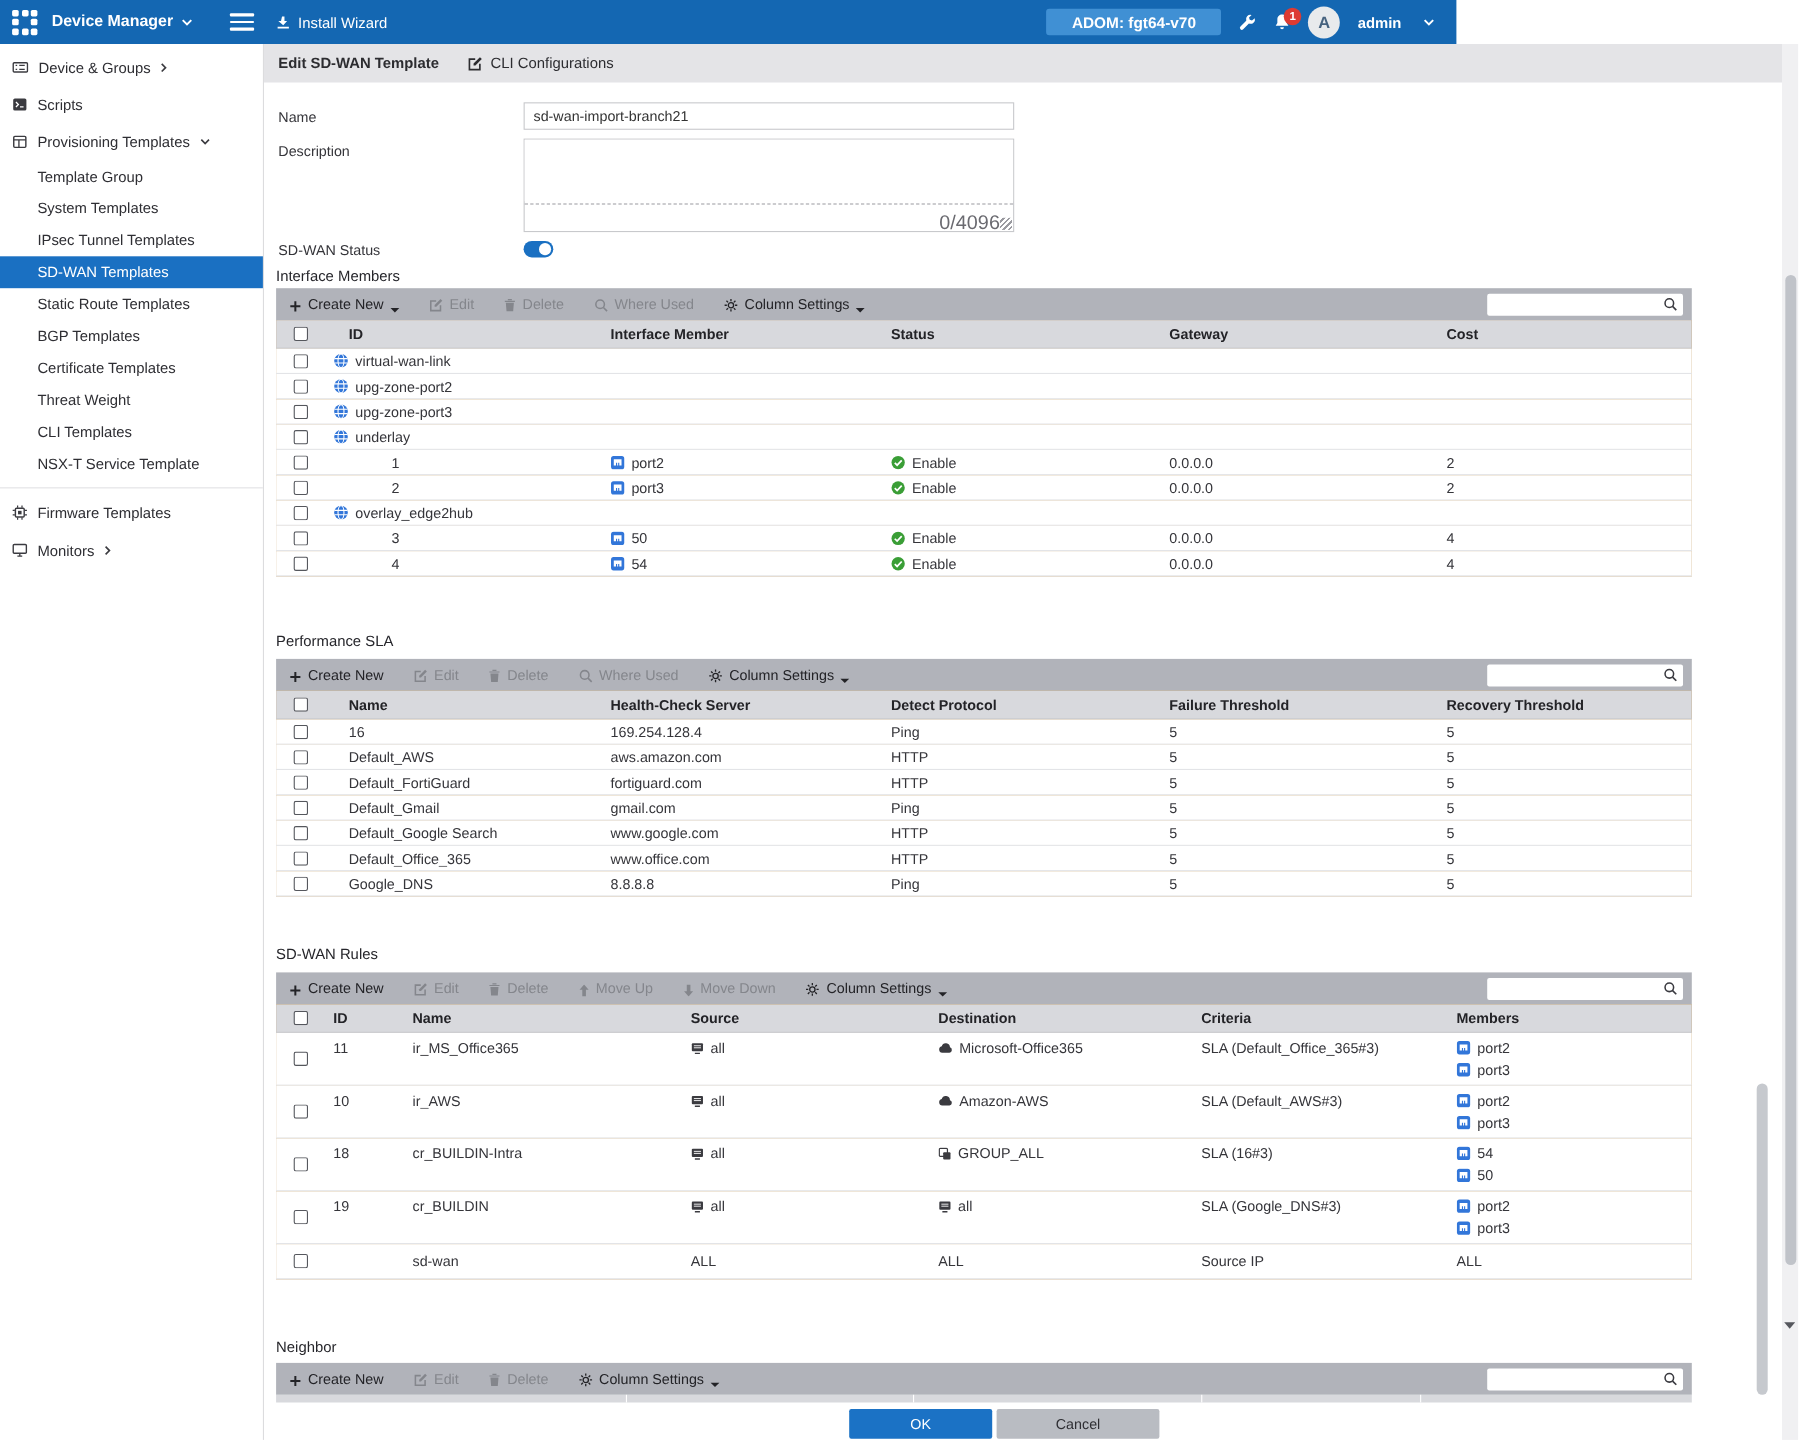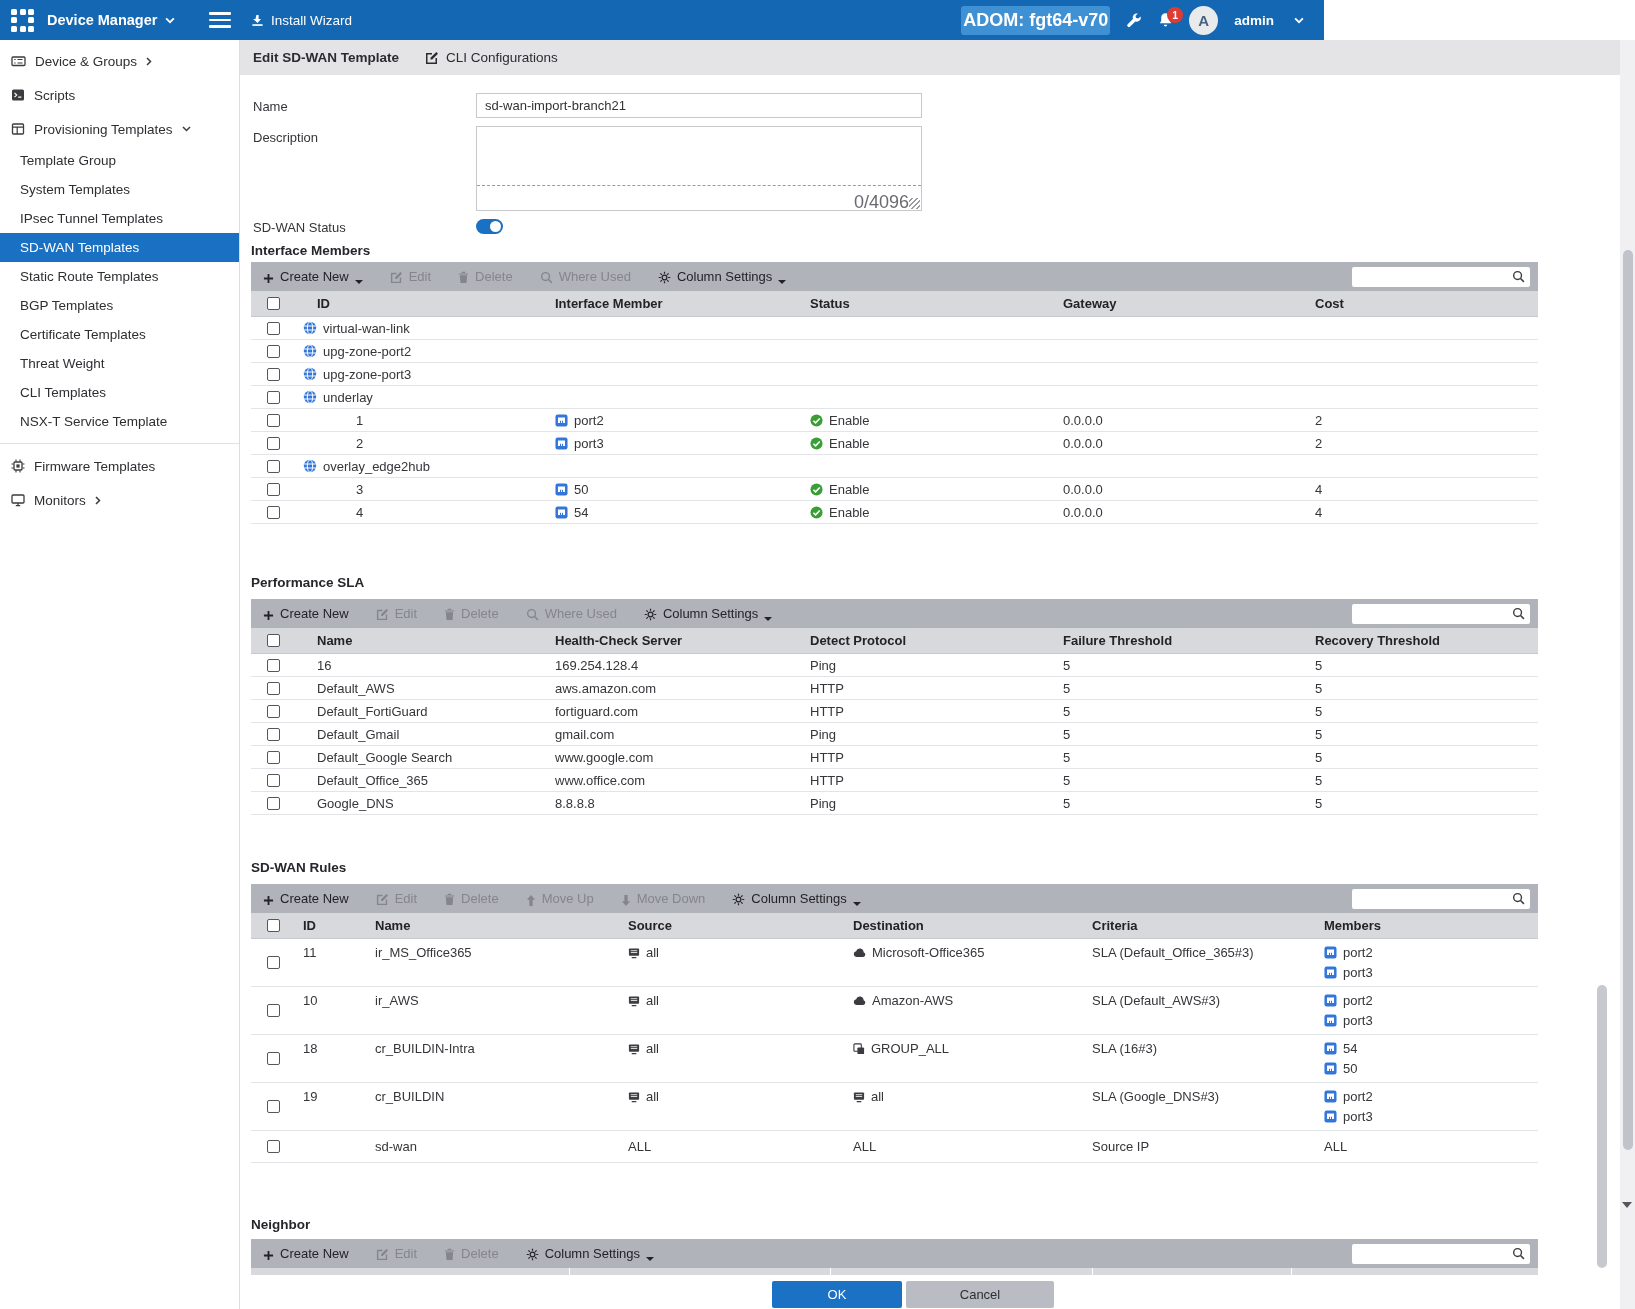--- a/index.html
+++ b/index.html
@@ -9,45 +9,45 @@
 
 #topbar{position:absolute;left:0;top:0;width:1324px;height:40px;background:#1467b2;display:flex;align-items:center;color:#fff}
 .logo-grid{display:grid;grid-template-columns:repeat(3,6px);grid-template-rows:repeat(3,6px);gap:2.5px;margin-left:11px;cursor:pointer}
 .logo-grid i{background:#fff;border-radius:1.5px;display:block}
 .logo-grid i.hollow{background:transparent}
 #dm-title{font-weight:bold;font-size:14.5px;margin-left:13px;display:flex;align-items:center;gap:8px;cursor:pointer}
 #hamburger{position:absolute;left:209px;top:9px;width:22px;height:22px;display:flex;flex-direction:column;justify-content:center;gap:4px;cursor:pointer}
 #hamburger b{display:block;height:2.5px;background:#fff;border-radius:1px}
 #install-wizard{position:absolute;left:251px;top:0;height:40px;display:flex;align-items:center;gap:7px;font-size:13.5px;cursor:pointer}
 #topbar-right{position:absolute;right:20px;top:0;height:40px;display:flex;align-items:center;gap:16px}
-#adom-badge{background:#4090d4;border-radius:3px;padding:4px 2px;font-weight:bold;font-size:18px;cursor:pointer;white-space:nowrap}
+#adom-badge{background:#4090d4;border-radius:3px;padding:4px 23px;font-weight:bold;font-size:14px;cursor:pointer;white-space:nowrap}
 .tb-ico{position:relative;display:flex;cursor:pointer}
 #notif-badge{position:absolute;left:9px;top:-5px;background:#dd3b33;color:#fff;min-width:16px;height:16px;border-radius:8px;font-size:10.5px;font-weight:bold;display:flex;align-items:center;justify-content:center;padding:0 4px}
 #avatar{width:29px;height:29px;border-radius:50%;background:#e8eaec;color:#47637f;font-weight:bold;font-size:15px;display:flex;align-items:center;justify-content:center;cursor:pointer}
 #user-name{font-weight:bold;font-size:13.5px;display:flex;align-items:center;gap:20px;cursor:pointer}
 
 #sidebar{position:absolute;left:0;top:40px;width:240px;height:1269px;background:#fff;border-right:1px solid #dcdcde;padding-top:4px}
 .side-item{height:34px;display:flex;align-items:center;gap:9px;padding:0 11px;cursor:pointer;color:#2e2e33;font-size:13.5px}
-.side-sub{height:29px;display:flex;align-items:center;padding-left:20px;cursor:pointer;color:#2e2e33;font-size:13.5px}
+.side-sub{height:29px;display:flex;align-items:center;padding-left:34px;cursor:pointer;color:#2e2e33;font-size:13.5px}
 .side-sub.selected{background:#1a70c2;color:#fff;font-weight:normal}
 .side-sep{border-top:1px solid #e2e2e4;margin:7px 0 5px}
 
 #tabbar{position:absolute;left:240px;top:40px;width:1380px;height:35px;background:#e4e4e7;display:flex;align-items:center;padding-left:13px;gap:26px}
 #tab-title{font-weight:bold;font-size:13.5px;color:#2c2c30}
 #cli-config{display:flex;align-items:center;gap:7px;cursor:pointer;color:#2c2c30;font-size:13.5px}
 
 .flabel{position:absolute;color:#35353a}
 #name-input{position:absolute;left:476px;top:93px;width:446px;height:25px;border:1px solid #c8c9cc;padding:0 8px;font:13px "Liberation Sans",sans-serif;color:#333;background:#fff}
 #desc-box{position:absolute;left:476px;top:126px;width:446px;height:85px;border:1px solid #c8c9cc;background:#fff}
 #desc-input{width:100%;height:56px;border:0;resize:none;font:13px "Liberation Sans",sans-serif;outline:none;padding:5px 8px;display:block}
 #desc-counter{position:absolute;left:0;right:0;bottom:0;height:25px;border-top:1px dashed #9a9aa0;text-align:right;padding:6px 12px 0 0;color:#6a6a70;font-size:18px}
 #desc-resize{position:absolute;right:1px;bottom:1px;width:11px;height:11px;background:repeating-linear-gradient(135deg,transparent 0 2px,#9a9aa0 2px 3.5px);cursor:nwse-resize}
 #sdwan-toggle{position:absolute;left:476px;top:219px;width:27px;height:15px;border-radius:8px;background:#1a70c2;cursor:pointer}
 #sdwan-toggle i{position:absolute;right:2px;top:2px;width:11px;height:11px;border-radius:50%;background:#fff}
-.sec-title{position:absolute;left:251px;font-weight:bold;font-size:13.5px;color:#26262b}
+.sec-title{position:absolute;left:251px;font-weight:normal;font-size:13.5px;color:#26262b}
 
 .toolbar{position:absolute;left:251px;width:1287px;height:29px;background:#b1b3ba;display:flex;align-items:center;padding:0 12px;gap:27px}
 .tb-item{display:flex;align-items:flex-end;gap:6px;color:#232327;cursor:pointer;white-space:nowrap}
 .tb-item.disabled{color:#84868c}
 .caret-dn{width:0;height:0;border-left:4px solid transparent;border-right:4px solid transparent;border-top:4.5px solid currentColor;margin-top:2px}
 .tb-search{position:absolute;right:8px;top:4.5px;width:178px;height:20px;background:#fff;border-radius:2px;display:flex;align-items:center}
 .tb-search input{flex:1;min-width:0;border:0;outline:none;height:18px;padding:0 4px 0 8px;font:12.5px "Liberation Sans",sans-serif;background:transparent}
 .tb-search .ico{margin-right:5px;color:#3a3a40}
 
 .table{position:absolute;left:251px;width:1287px;background:#a16207}

